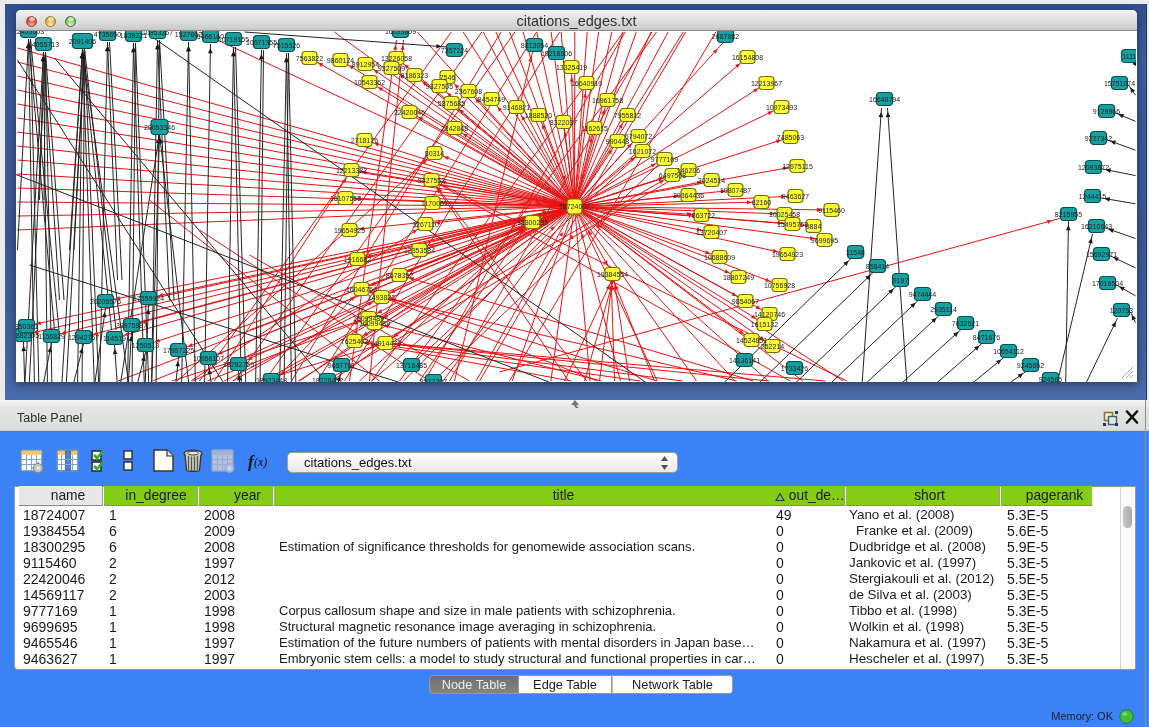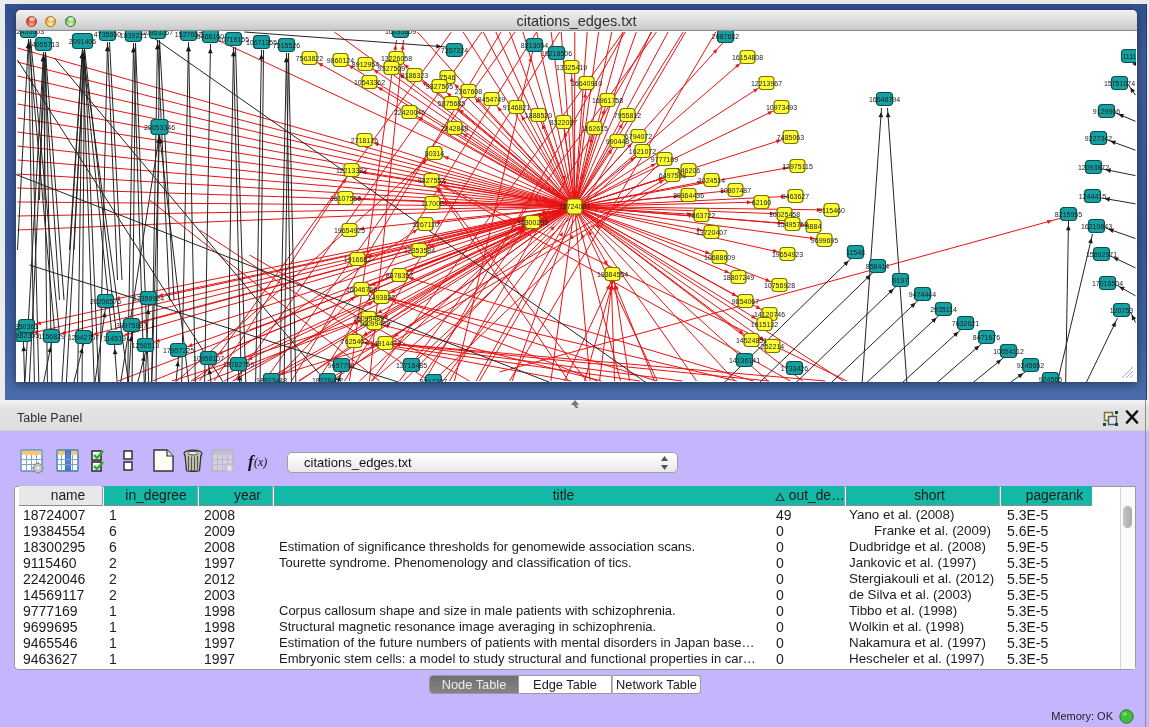--- a/index.html
+++ b/index.html
@@ -12,29 +12,29 @@
   border-radius:5px 5px 0 0;box-shadow:0 2px 8px rgba(0,0,0,.45);background:#fff}
 #titlebar {position:absolute;left:0;top:0;width:100%;height:21px;border-radius:5px 5px 0 0;
   background:linear-gradient(180deg,#f7f7f7 0%,#efefef 8%,#dcdcdc 55%,#cfcfcf 90%,#c3c3c3 100%);
   border-bottom:1px solid #8e8e8e}
 #titlebar .title {position:absolute;left:0;right:0;top:3px;text-align:center;
   font-size:14.5px;color:#303030}
 .tl {position:absolute;top:15px;width:11px;height:11px;border-radius:50%}
 #canvas {position:absolute;left:0;top:21px;width:1121px;height:351px;background:#fff;overflow:hidden}
 
 
-#tpanel {position:absolute;left:0;top:400px;width:1149px;height:327px;background:#c4b5fd}
+#tpanel {position:absolute;left:0;top:400px;width:1149px;height:327px;background:#3b82f6}
 #tphead {position:absolute;left:0;top:0;width:1149px;height:31px;
   background:linear-gradient(180deg,#f7f7f7,#efefef 8%,#e3e3e3 30%,#dedede 100%);
   border-bottom:1px solid #d0d0d0}
 #tptitle {position:absolute;left:17px;top:11px;font-size:12.5px;color:#2d2d2d}
 .row {position:absolute;left:0;width:1120px;height:16px;color:#1b1b1b}
 .row span {position:absolute;top:1px;white-space:pre}
 .cn {font-size:14px} .ct {font-size:13px} .cs {font-size:13.4px}
-.hcell {position:absolute;top:486px;height:20px;background:#14b8a6;border-right:1px solid #9c9c9c;border-bottom:1px solid #8a8a8a;white-space:nowrap;overflow:hidden;
+.hcell {position:absolute;top:486px;height:20px;background:#84cc16;border-right:1px solid #9c9c9c;border-bottom:1px solid #8a8a8a;white-space:nowrap;overflow:hidden;
   font-size:13.8px;color:#1b1b1b;text-align:center;line-height:19px}
 #tablebox {position:absolute;left:14px;top:86px;width:1122px;height:184px;background:#fff;
   border:1px solid #9b9b9b;border-radius:0 0 4px 4px}
 .seg {position:absolute;top:675px;height:19px;border:1px solid #9a9a9a;font-size:12.8px;
   text-align:center;line-height:17px;color:#1c1c1c;background:#fff}
 </style></head><body>
 
 <div id="netframe">
  <div id="macwin">
   <div id="titlebar">
@@ -931,37 +931,36 @@
     <span class="cn" style="left:204px">2008</span>
     <span class="cn" style="left:776px">49</span>
     <span class="cs" style="left:849px">Yano et al. (2008)</span>
     <span class="cn" style="left:1007px">5.3E-5</span>
   </div>
 <div class="row" style="top:522px">
 <span class="cn" style="left:23px">19384554</span>
     <span class="cn" style="left:109px">6</span>
     <span class="cn" style="left:204px">2009</span>
     <span class="cn" style="left:776px">0</span>
-    <span class="cs" style="left:874px">Franke et al. (2009)</span>
+    <span class="cs" style="left:856px">Franke et al. (2009)</span>
     <span class="cn" style="left:1007px">5.6E-5</span>
   </div>
 <div class="row" style="top:538px">
 <span class="cn" style="left:23px">18300295</span>
     <span class="cn" style="left:109px">6</span>
     <span class="cn" style="left:204px">2008</span>
     <span class="ct" style="left:279px">Estimation of significance thresholds for genomewide association scans.</span>
     <span class="cn" style="left:776px">0</span>
     <span class="cs" style="left:849px">Dudbridge et al. (2008)</span>
     <span class="cn" style="left:1007px">5.9E-5</span>
   </div>
 <div class="row" style="top:554px">
 <span class="cn" style="left:23px">9115460</span>
     <span class="cn" style="left:109px">2</span>
     <span class="cn" style="left:204px">1997</span>
-    <span class="ct" style="left:279px">Tourette syndrome. Phenomenology and classification of tics.</span>
     <span class="cn" style="left:776px">0</span>
     <span class="cs" style="left:849px">Jankovic et al. (1997)</span>
     <span class="cn" style="left:1007px">5.3E-5</span>
   </div>
 <div class="row" style="top:570px">
 <span class="cn" style="left:23px">22420046</span>
     <span class="cn" style="left:109px">2</span>
     <span class="cn" style="left:204px">2012</span>
     <span class="cn" style="left:776px">0</span>
     <span class="cs" style="left:849px">Stergiakouli et al. (2012)</span>
@@ -1010,20 +1009,20 @@
     <span class="cn" style="left:776px">0</span>
     <span class="cs" style="left:849px">Hescheler et al. (1997)</span>
     <span class="cn" style="left:1007px">5.3E-5</span>
   </div>
 
 <div class="abs" style="left:1120px;top:487px;width:15px;height:182px;background:#fafafa;border-left:1px solid #d5d5d5"></div>
 <div class="abs" style="left:1123px;top:506px;width:9px;height:22px;background:linear-gradient(90deg,#c6c6c6,#ababab);border-radius:5px"></div>
 
 <div class="seg" style="left:429px;width:90px;border-radius:4px 0 0 4px;background:linear-gradient(180deg,#6f6f6f,#7b7b7b 55%,#848484);color:#ececec">Node Table</div>
 <div class="seg" style="left:519px;width:93px;border-left:none">Edge Table</div>
-<div class="seg" style="left:612px;width:89px;border-left:1px solid #bbb;border-radius:0 4px 4px 0">Network Table</div>
+<div class="seg" style="left:612px;width:121px;border-left:1px solid #bbb;border-radius:0 4px 4px 0">Network Table</div>
 
 <div class="abs" style="right:36px;top:710px;font-size:11px;color:#1d1d1d">Memory: OK</div>
 <svg class="abs" style="left:1119px;top:709px" width="15" height="15">
     <circle cx="7.5" cy="7.5" r="6.7" fill="#3fbf3a" stroke="#2a7a26" stroke-width="1"></circle>
     <ellipse cx="5.8" cy="5" rx="2.6" ry="1.8" fill="#8ce08a" opacity="0.8"></ellipse>
   </svg>
 
 <div class="abs" style="left:1145px;top:400px;width:1px;height:327px;background:#8f8f8f"></div>
 </body></html>

